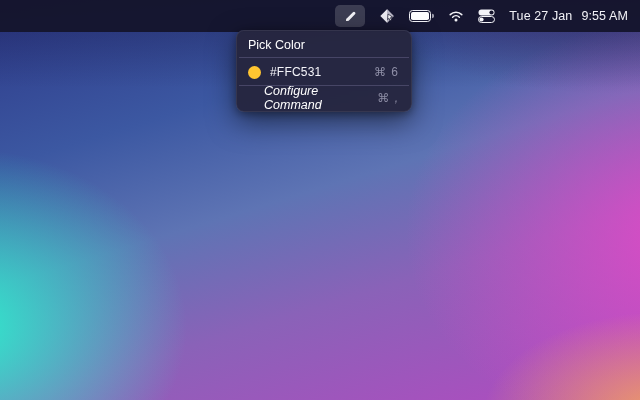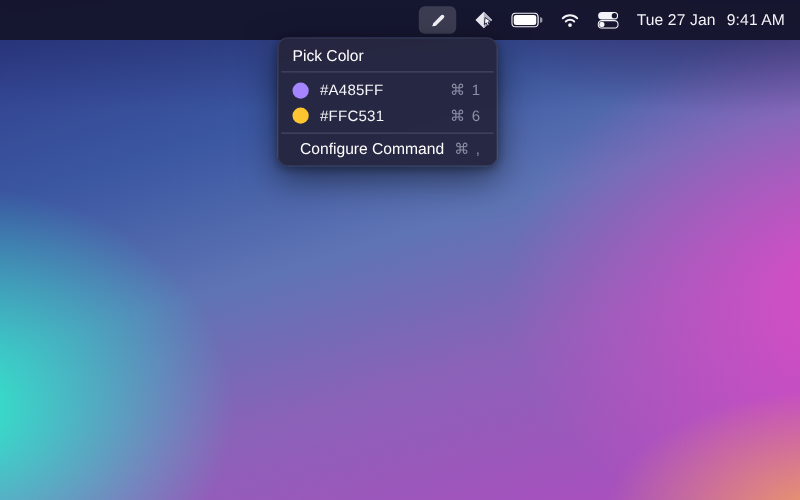--- a/index.html
+++ b/index.html
@@ -35,21 +35,21 @@
   .mb-item.active {
     background: rgba(255,255,255,0.17);
     border-radius: 5px;
     width: 30px;
   }
   .mb-clock { display: flex; align-items: baseline; gap: 9px; font-size: 12.5px; font-weight: 500; letter-spacing: .1px; }
   svg { display: block; }
 
   
   .dropdown {
-    position: absolute; left: 222px; top: 30px; width: 176px;
+    position: absolute; left: 236px; top: 30px; width: 176px;
     background: rgba(37,37,62,0.96);
     border: 1px solid rgba(255,255,255,0.07);
     border-radius: 8px;
     box-shadow: 0 10px 28px rgba(0,0,0,0.5), 0 2px 8px rgba(0,0,0,0.35);
     padding: 6px 0 4px 0;
     backdrop-filter: blur(18px);
     color: #f2f2f7;
   }
   .dd-header {
     font-size: 12.5px; font-weight: 500; color: #ffffff;
@@ -71,21 +71,21 @@
     width: 13px; height: 13px; border-radius: 50%;
     margin-right: 9px; flex: 0 0 auto;
   }
   .dd-hex { font-size: 12px; color: #f5f5fa; letter-spacing: .2px; }
   .dd-shortcut {
     margin-left: auto; font-size: 12px; color: #8e8ea6; letter-spacing: 1px;
     white-space: pre;
   }
   .dd-footer {
     height: 18px; display: flex; align-items: center;
-    padding: 0 12px 0 17px; font-size: 12.5px; color: #ffffff; font-weight: 500;
+    padding: 0 12px 0 27px; font-size: 12.5px; color: #ffffff; font-weight: 500; font-style: italic;
   }
   .dd-footer .dd-shortcut { font-weight: 400; }
 </style>
 </head>
 <body>
 
 <div class="wallpaper"></div>
 
 <div class="menubar">
   <div class="mb-group">
@@ -135,35 +135,30 @@
           <rect x="0.5" y="0.5" width="16" height="6" rx="3" fill="#f2f2f7"></rect>
           <circle cx="13.5" cy="3.5" r="2.1" fill="#15152d"></circle>
           <rect x="0.5" y="7.5" width="16" height="6" rx="3" fill="none" stroke="#f2f2f7" stroke-width="1"></rect>
           <circle cx="3.5" cy="10.5" r="2.1" fill="#f2f2f7"></circle>
         </svg>
       </span>
     </div>
 
     <div class="mb-clock">
       <span>Tue 27 Jan</span>
-      <span>9:41 AM</span>
+      <span>9:55 AM</span>
     </div>
 
   </div>
 </div>
 
 <div class="dropdown">
   <div class="dd-header">Pick Color</div>
   <div class="dd-sep"></div>
 
-  <div class="dd-row">
-    <span class="dd-dot" style="background-color: rgb(164, 133, 255);"></span>
-    <span class="dd-hex">#A485FF</span>
-    <span class="dd-shortcut">⌘ 1</span>
-  </div>
   <div class="dd-row">
     <span class="dd-dot" style="background-color: rgb(255, 197, 49);"></span>
     <span class="dd-hex">#FFC531</span>
     <span class="dd-shortcut">⌘ 6</span>
   </div>
 
   <div class="dd-sep lower"></div>
   <div class="dd-footer">
     <span>Configure Command</span>
     <span class="dd-shortcut">⌘ ,</span>

